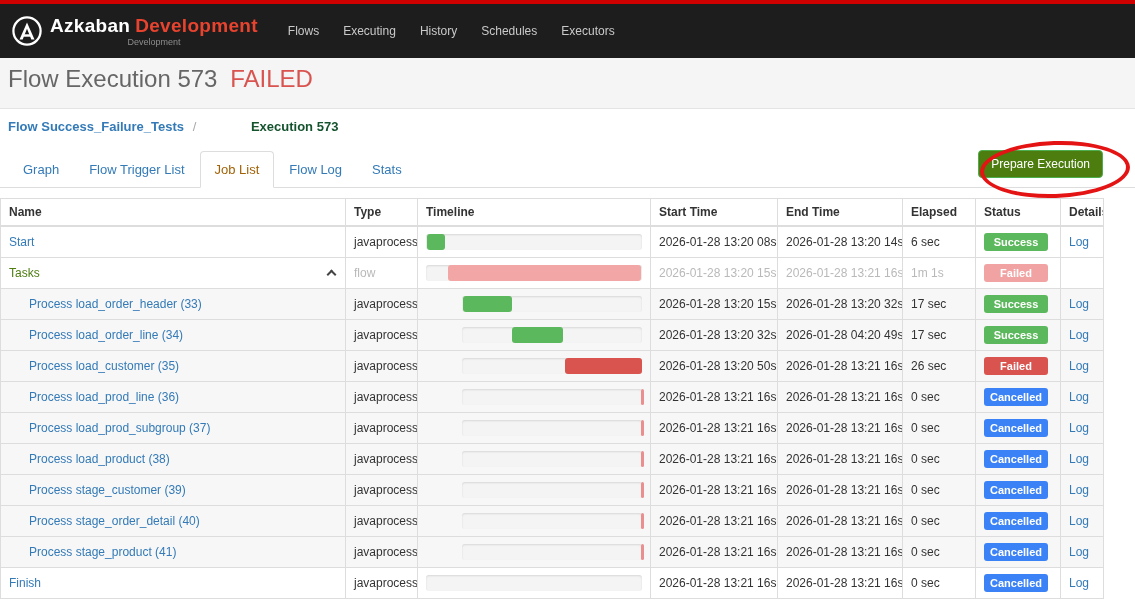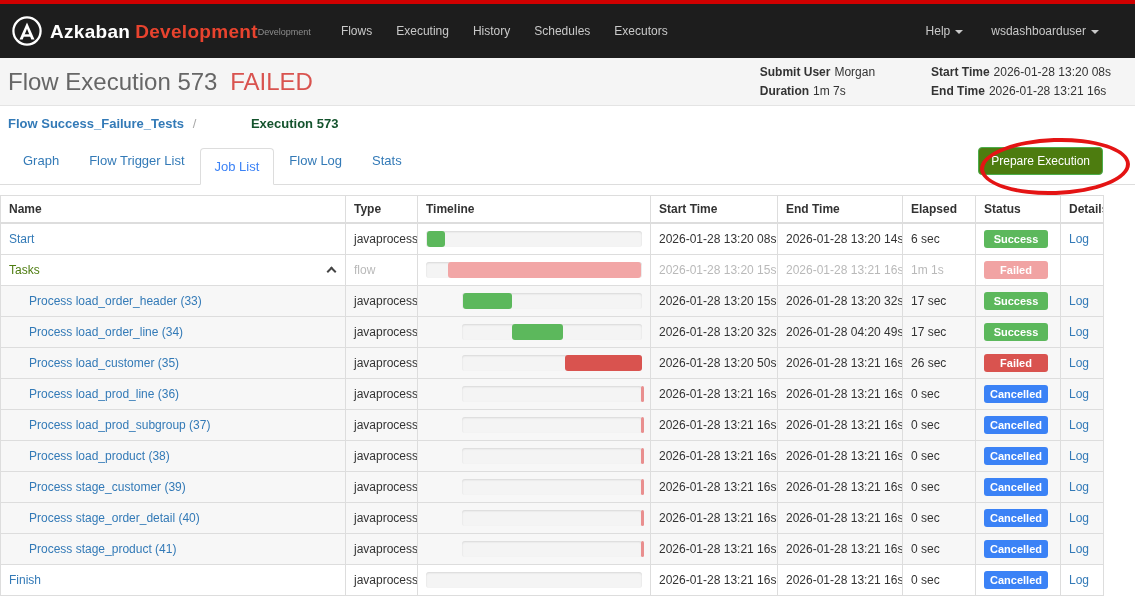--- a/index.html
+++ b/index.html
@@ -10,48 +10,48 @@
     color: #333; position: relative;
   }
 
   
   .top-strip { height: 4px; background: #cf0000; }
 
   
   .navbar { height: 54px; background: #1d1d1d; display: flex; align-items: center; padding: 0 22px 0 12px; }
   .brand { display: flex; align-items: center; gap: 8px; text-decoration: none; }
   .logo svg { width: 30px; height: 30px; display: block; }
-  .brand-text { display: flex; flex-direction: row; align-items: center; line-height: 1; }
+  .brand-text { display: flex; flex-direction: column; align-items: center; line-height: 1; }
   .brand-line { font-size: 19px; font-weight: bold; color: #fff; letter-spacing: .3px; white-space: nowrap; }
   .brand-accent { color: #e8432e; margin-left: 5px; }
   .brand-sub { font-size: 9px; color: #8d8d8d; margin-top: 3px; }
   .nav-items { display: flex; margin-left: 18px; }
   .nav-link { color: #c9c9c9; font-size: 12px; padding: 9px 12px; text-decoration: none; cursor: pointer; white-space: nowrap; }
   .nav-right { margin-left: auto; display: flex; }
   .nav-right .nav-link { padding: 9px 14px; }
   .caret-down { display: inline-block; width: 0; height: 0; border-left: 4px solid transparent; border-right: 4px solid transparent; border-top: 4px solid #c9c9c9; margin-left: 5px; vertical-align: middle; }
 
   
-  .flow-header { background: #f5f5f5; border-bottom: 1px solid #e4e4e4; display: flex; align-items: center; justify-content: space-between; padding: 7px 24px 7px 8px; }
+  .flow-header { background: #f5f5f5; border-bottom: 1px solid #e4e4e4; display: flex; align-items: center; justify-content: space-between; padding: 7px 24px 15px 8px; }
   .flow-title { font-size: 24px; font-weight: normal; color: #666; margin: 0; white-space: nowrap; }
   .flow-title .failed { color: #d9534f; margin-left: 6px; }
   .meta { display: flex; gap: 56px; font-size: 12px; color: #333; }
   .meta-col { display: flex; flex-direction: column; gap: 5px; }
   .meta-row b { font-weight: bold; margin-right: 4px; }
 
   
   .breadcrumb { padding: 10px 8px 8px 8px; font-size: 13px; }
   .breadcrumb a { color: #337ab7; font-weight: bold; text-decoration: none; cursor: pointer; }
   .breadcrumb .sep { color: #aaa; margin: 0 5px; }
   .breadcrumb .current { color: #14532d; font-weight: bold; margin-left: 46px; }
 
   
   .tabs-row { position: relative; margin-top: 6px; padding-left: 8px; border-bottom: 1px solid #ddd; display: flex; align-items: flex-end; height: 40px; }
   .tab { font-size: 13px; color: #337ab7; padding: 10px 14px; border: 1px solid transparent; margin-bottom: -1px; border-radius: 4px 4px 0 0; cursor: pointer; white-space: nowrap; }
-  .tab.active { background: #fff; color: #3b82f6; border-color: #ddd #ddd #fff #ddd; cursor: default; margin-top: 6px; }
+  .tab.active { background: #fff; color: #a16207; border-color: #ddd #ddd #fff #ddd; cursor: default; }
   .btn-prepare { position: absolute; right: 32px; bottom: 9px; z-index: 1;
     background: #4d7c0f; border: 1px solid #4cae4c; color: #fff; font-size: 12px;
     padding: 6px 12px; border-radius: 4px; cursor: pointer; font-family: "Liberation Sans", sans-serif; }
   .annotation { position: absolute; right: 5px; bottom: -11px; width: 150px; height: 57px;
     border: 4px solid #e41414; border-radius: 50%; transform: rotate(-2deg);
     z-index: 5; pointer-events: none; }
 
   
   table.jobs { margin-top: 10px; border-collapse: collapse; table-layout: fixed; width: 1103px; font-size: 12px; }
   .jobs th, .jobs td { border: 1px solid #ddd; padding: 6px 8px; text-align: left; vertical-align: middle; white-space: nowrap; overflow: hidden; }
@@ -96,41 +96,27 @@
       <span class="brand-sub">Development</span>
     </span>
   </a>
   <div class="nav-items">
       <a class="nav-link">Flows</a>
       <a class="nav-link">Executing</a>
       <a class="nav-link">History</a>
       <a class="nav-link">Schedules</a>
       <a class="nav-link">Executors</a>
     </div>
-  <div class="nav-right">
-      <a class="nav-link">Help<span class="caret-down"></span></a>
-      <a class="nav-link">wsdashboarduser<span class="caret-down"></span></a>
-    </div>
 </nav>
 
 <header class="flow-header">
   <h1 class="flow-title">
     <span>Flow Execution 573</span>
     <span class="failed">FAILED</span>
   </h1>
-  <div class="meta">
-      <div class="meta-col">
-        <div class="meta-row"><b>Submit User</b>Morgan</div>
-        <div class="meta-row"><b>Duration</b>1m 7s</div>
-      </div>
-      <div class="meta-col">
-        <div class="meta-row"><b>Start Time</b>2026-01-28 13:20 08s</div>
-        <div class="meta-row"><b>End Time</b>2026-01-28 13:21 16s</div>
-      </div>
-    </div>
 </header>
 
 <div class="breadcrumb">
   <a>Flow Success_Failure_Tests</a>
   <span class="sep">/</span>
   <span class="current">Execution 573</span>
 </div>
 
 <div class="tabs-row">
   <div class="tabs" style="display:flex">

